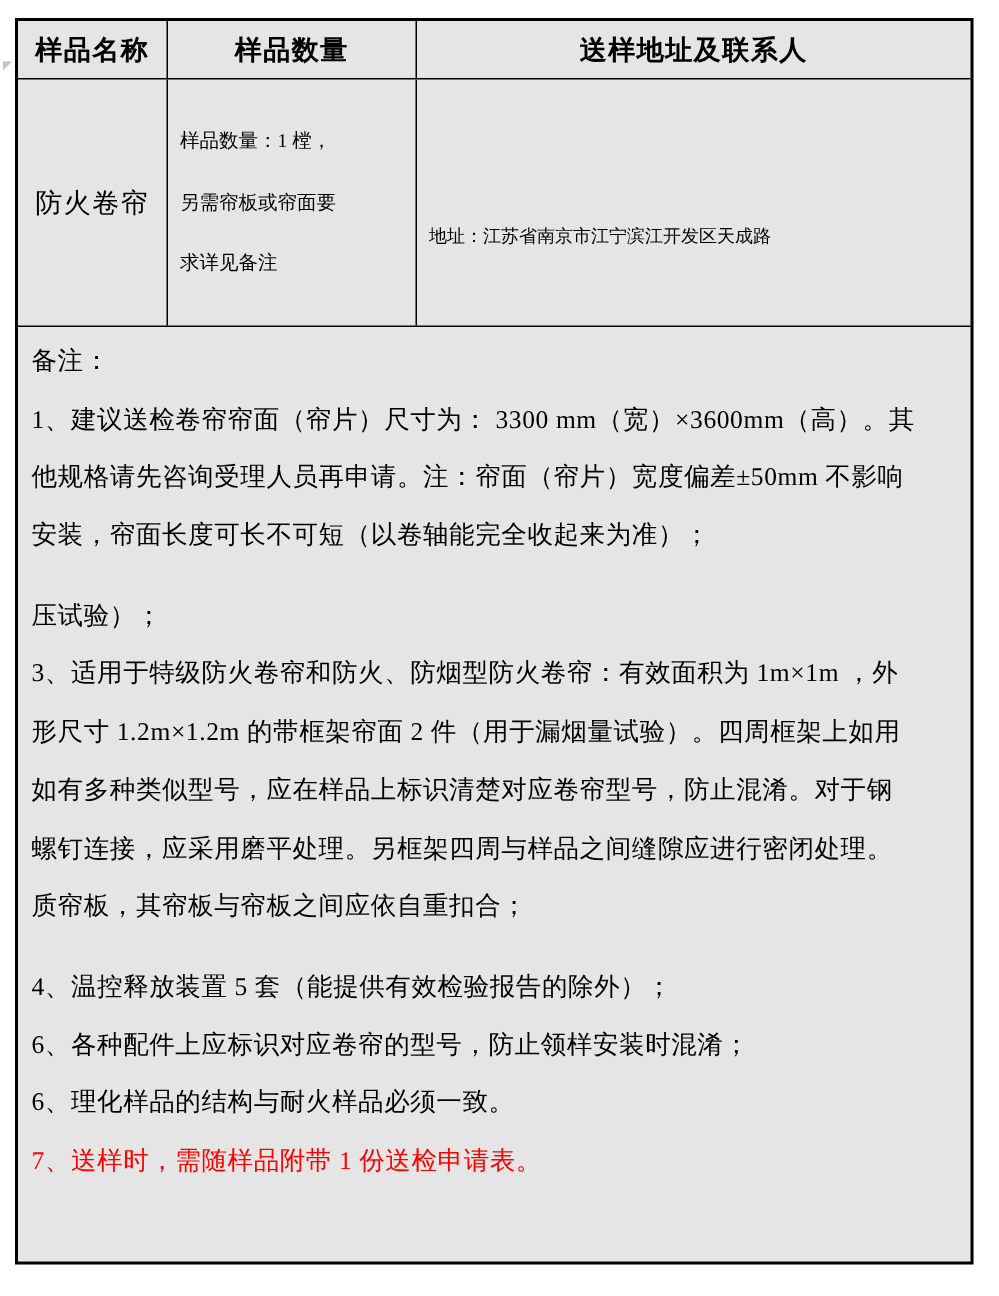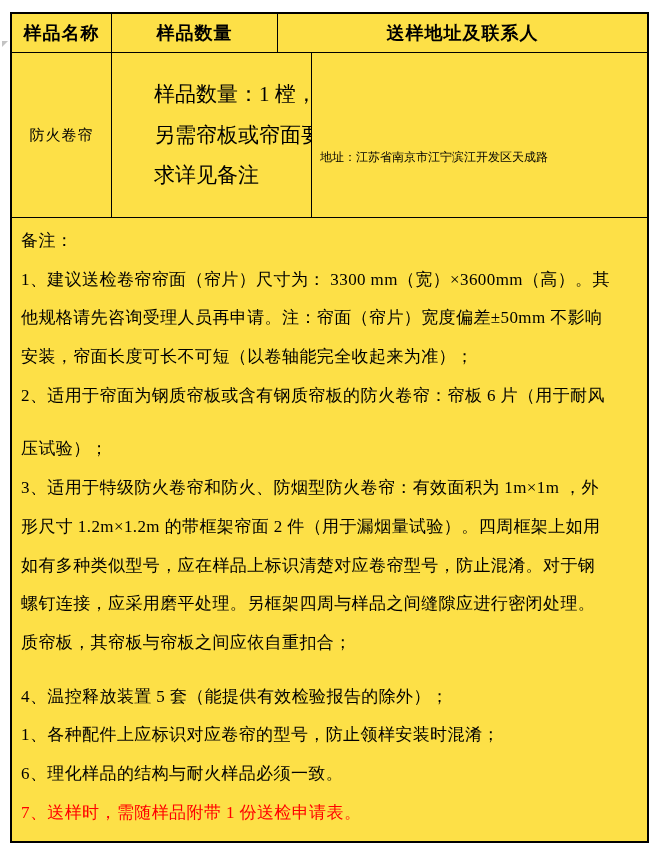--- a/index.html
+++ b/index.html
@@ -11,41 +11,41 @@
   .doc{position:relative;width:666px;height:864px;}
   
   .artifact{
     position:absolute;left:2px;top:41px;width:0;height:0;
     border-top:6px solid #a9a9a9;border-right:6px solid transparent;
     opacity:.7;
   }
   .sample-table{
     position:absolute;left:10px;top:12px;width:639px;height:831px;
     box-sizing:border-box;border:2px solid #000;
-    display:flex;flex-direction:column;background:#fde047;
+    display:flex;flex-direction:column;background:#e5e5e5;
   }
   .trow{display:flex;box-sizing:border-box;width:100%;}
   .trow.header{height:39px;border-bottom:1px solid #000;}
   .trow.data{height:165px;border-bottom:1px solid #000;}
   .trow.notes-row{flex:1;}
   .cell{box-sizing:border-box;overflow:hidden;}
   .c1{width:100px;border-right:1px solid #000;}
   .c2{width:166px;border-right:1px solid #000;}
   .c3{flex:1;}
   .hcell{
     display:flex;align-items:center;justify-content:center;
     font-weight:bold;font-size:18px;letter-spacing:1px;white-space:pre;
   }
   .name-cell{
     display:flex;align-items:center;justify-content:center;
-    font-size:15px;letter-spacing:1px;white-space:pre;
+    font-size:18px;letter-spacing:1px;white-space:pre;
   }
   .qty-cell{
     display:flex;flex-direction:column;justify-content:center;
-    padding:0 8px;font-size:21px;line-height:40.5px;white-space:pre;margin-left:34px;
+    padding:0 8px;font-size:13px;line-height:40.5px;white-space:pre;
   }
   .addr-cell{
     padding:2px 8px 0 8px;font-size:12px;line-height:41px;white-space:pre;
   }
   .notes-cell{
     padding:4px 10px 0 9px;font-size:17px;line-height:38.7px;
     width:100%;
   }
   .note-line{white-space:pre;height:38.7px;letter-spacing:0.4px;}
   .note-line.gap{margin-top:15px;}
@@ -82,28 +82,27 @@
         
       </div>
     </div>
 
     <div class="trow notes-row">
       <div class="cell notes-cell">
         <div class="note-line">备注：</div>
         <div class="note-line">1、建议送检卷帘帘面（帘片）尺寸为： 3300 mm（宽）×3600mm（高）。其</div>
         <div class="note-line">他规格请先咨询受理人员再申请。注：帘面（帘片）宽度偏差±50mm 不影响</div>
         <div class="note-line">安装，帘面长度可长不可短（以卷轴能完全收起来为准）；</div>
-        <div class="note-line">2、适用于帘面为钢质帘板或含有钢质帘板的防火卷帘：帘板 6 片（用于耐风</div>
         <div class="note-line gap">压试验）；</div>
         <div class="note-line">3、适用于特级防火卷帘和防火、防烟型防火卷帘：有效面积为 1m×1m ，外</div>
         <div class="note-line">形尺寸 1.2m×1.2m 的带框架帘面 2 件（用于漏烟量试验）。四周框架上如用</div>
         <div class="note-line">如有多种类似型号，应在样品上标识清楚对应卷帘型号，防止混淆。对于钢</div>
         <div class="note-line">螺钉连接，应采用磨平处理。另框架四周与样品之间缝隙应进行密闭处理。</div>
         <div class="note-line">质帘板，其帘板与帘板之间应依自重扣合；</div>
         <div class="note-line gap">4、温控释放装置 5 套（能提供有效检验报告的除外）；</div>
-        <div class="note-line">1、各种配件上应标识对应卷帘的型号，防止领样安装时混淆；</div>
+        <div class="note-line">6、各种配件上应标识对应卷帘的型号，防止领样安装时混淆；</div>
         <div class="note-line">6、理化样品的结构与耐火样品必须一致。</div>
         <div class="note-line red">7、送样时，需随样品附带 1 份送检申请表。</div>
       </div>
     </div>
 
   </div>
 </div>
 
 </body></html>

